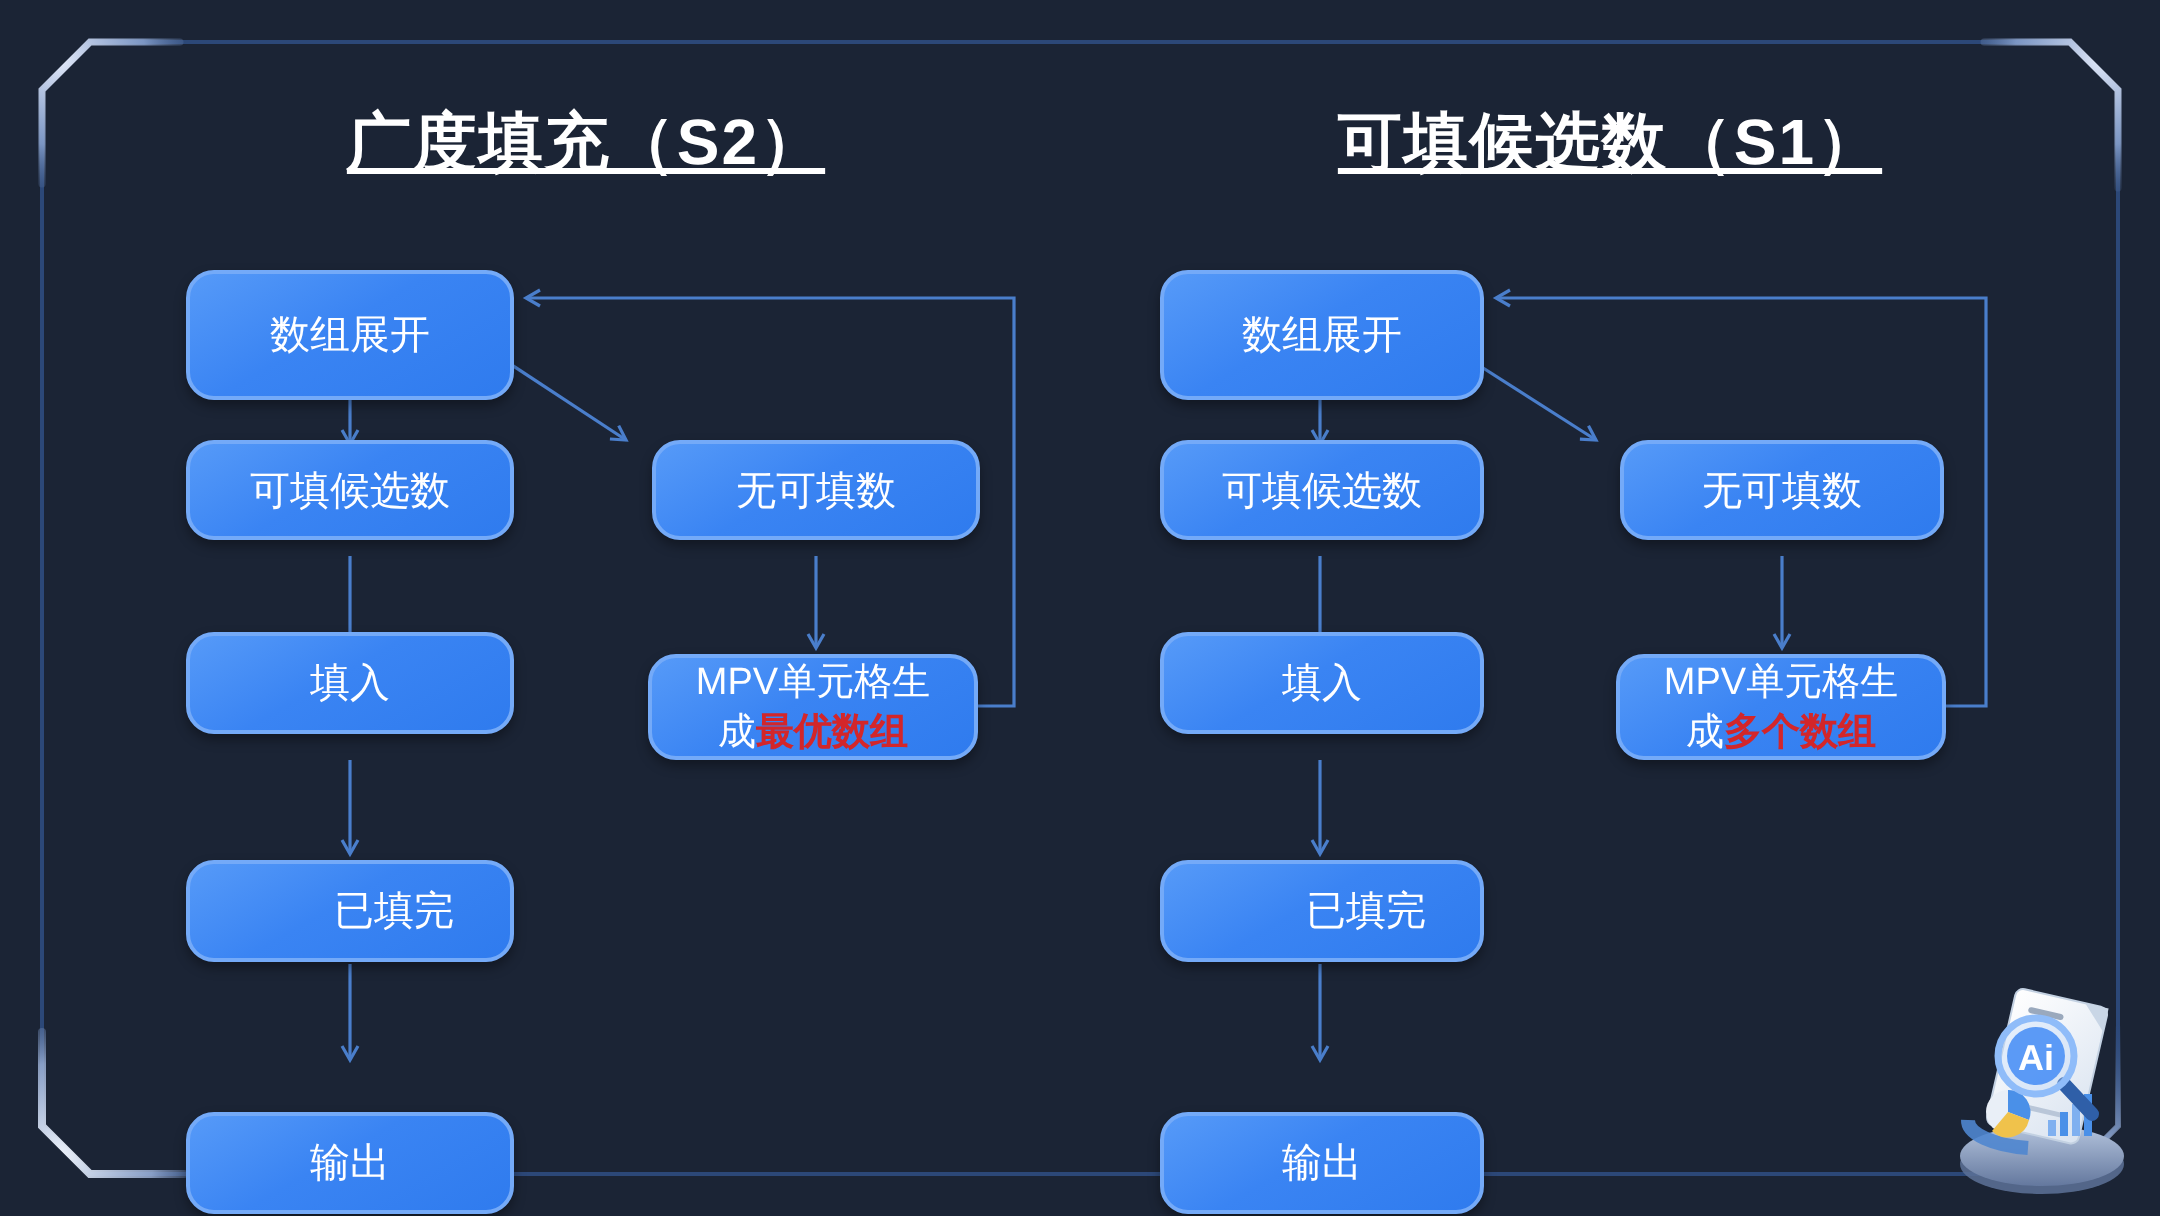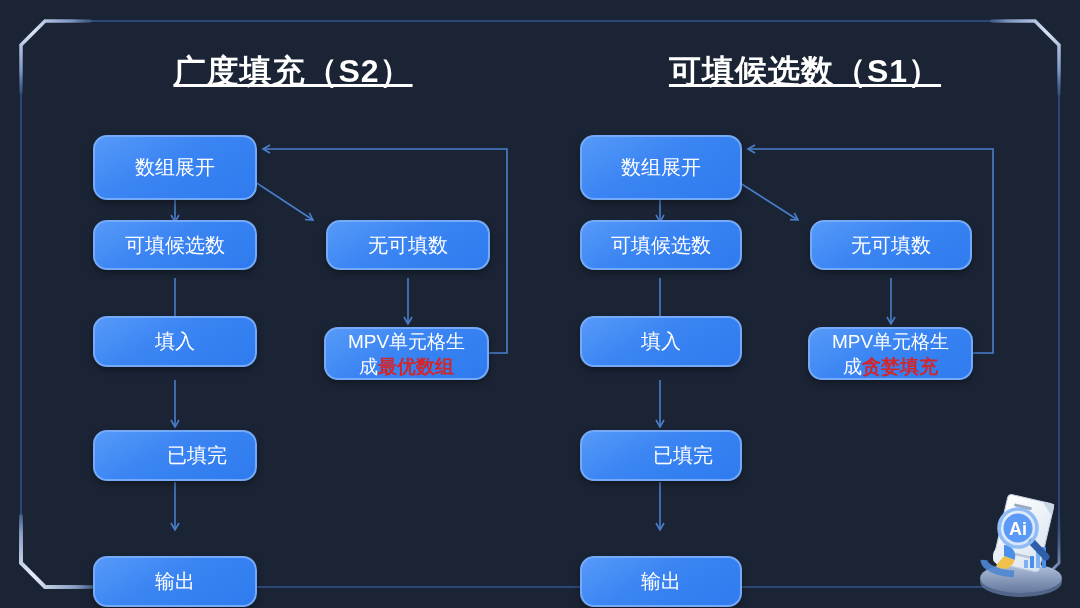--- a/index.html
+++ b/index.html
@@ -114,21 +114,21 @@
   </div>
 
   <div class="node c2-main row-1">数组展开</div>
   <div class="node c2-main row-2">可填候选数</div>
   <div class="node c2-main row-3">填入</div>
   <div class="node c2-main row-4">已填完</div>
   <div class="node c2-main row-5">输出</div>
   <div class="node c2-side row-2">无可填数</div>
   <div class="node mpv c2-mpv">
     <span>MPV单元格生</span>
-    <span><span>成</span><span class="red">贪婪填充</span></span>
+    <span><span>成</span><span class="red">多个数组</span></span>
   </div>
 
   <svg id="ai-logo" width="112" height="114" viewBox="0 0 112 114">
     <defs>
       <linearGradient id="pg" x1="0" y1="0" x2="0" y2="1">
         <stop offset="0" stop-color="#b4c4dd"></stop>
         <stop offset="1" stop-color="#64789e"></stop>
       </linearGradient>
       <linearGradient id="dg" x1="0" y1="0" x2="1" y2="1">
         <stop offset="0" stop-color="#ffffff"></stop>

